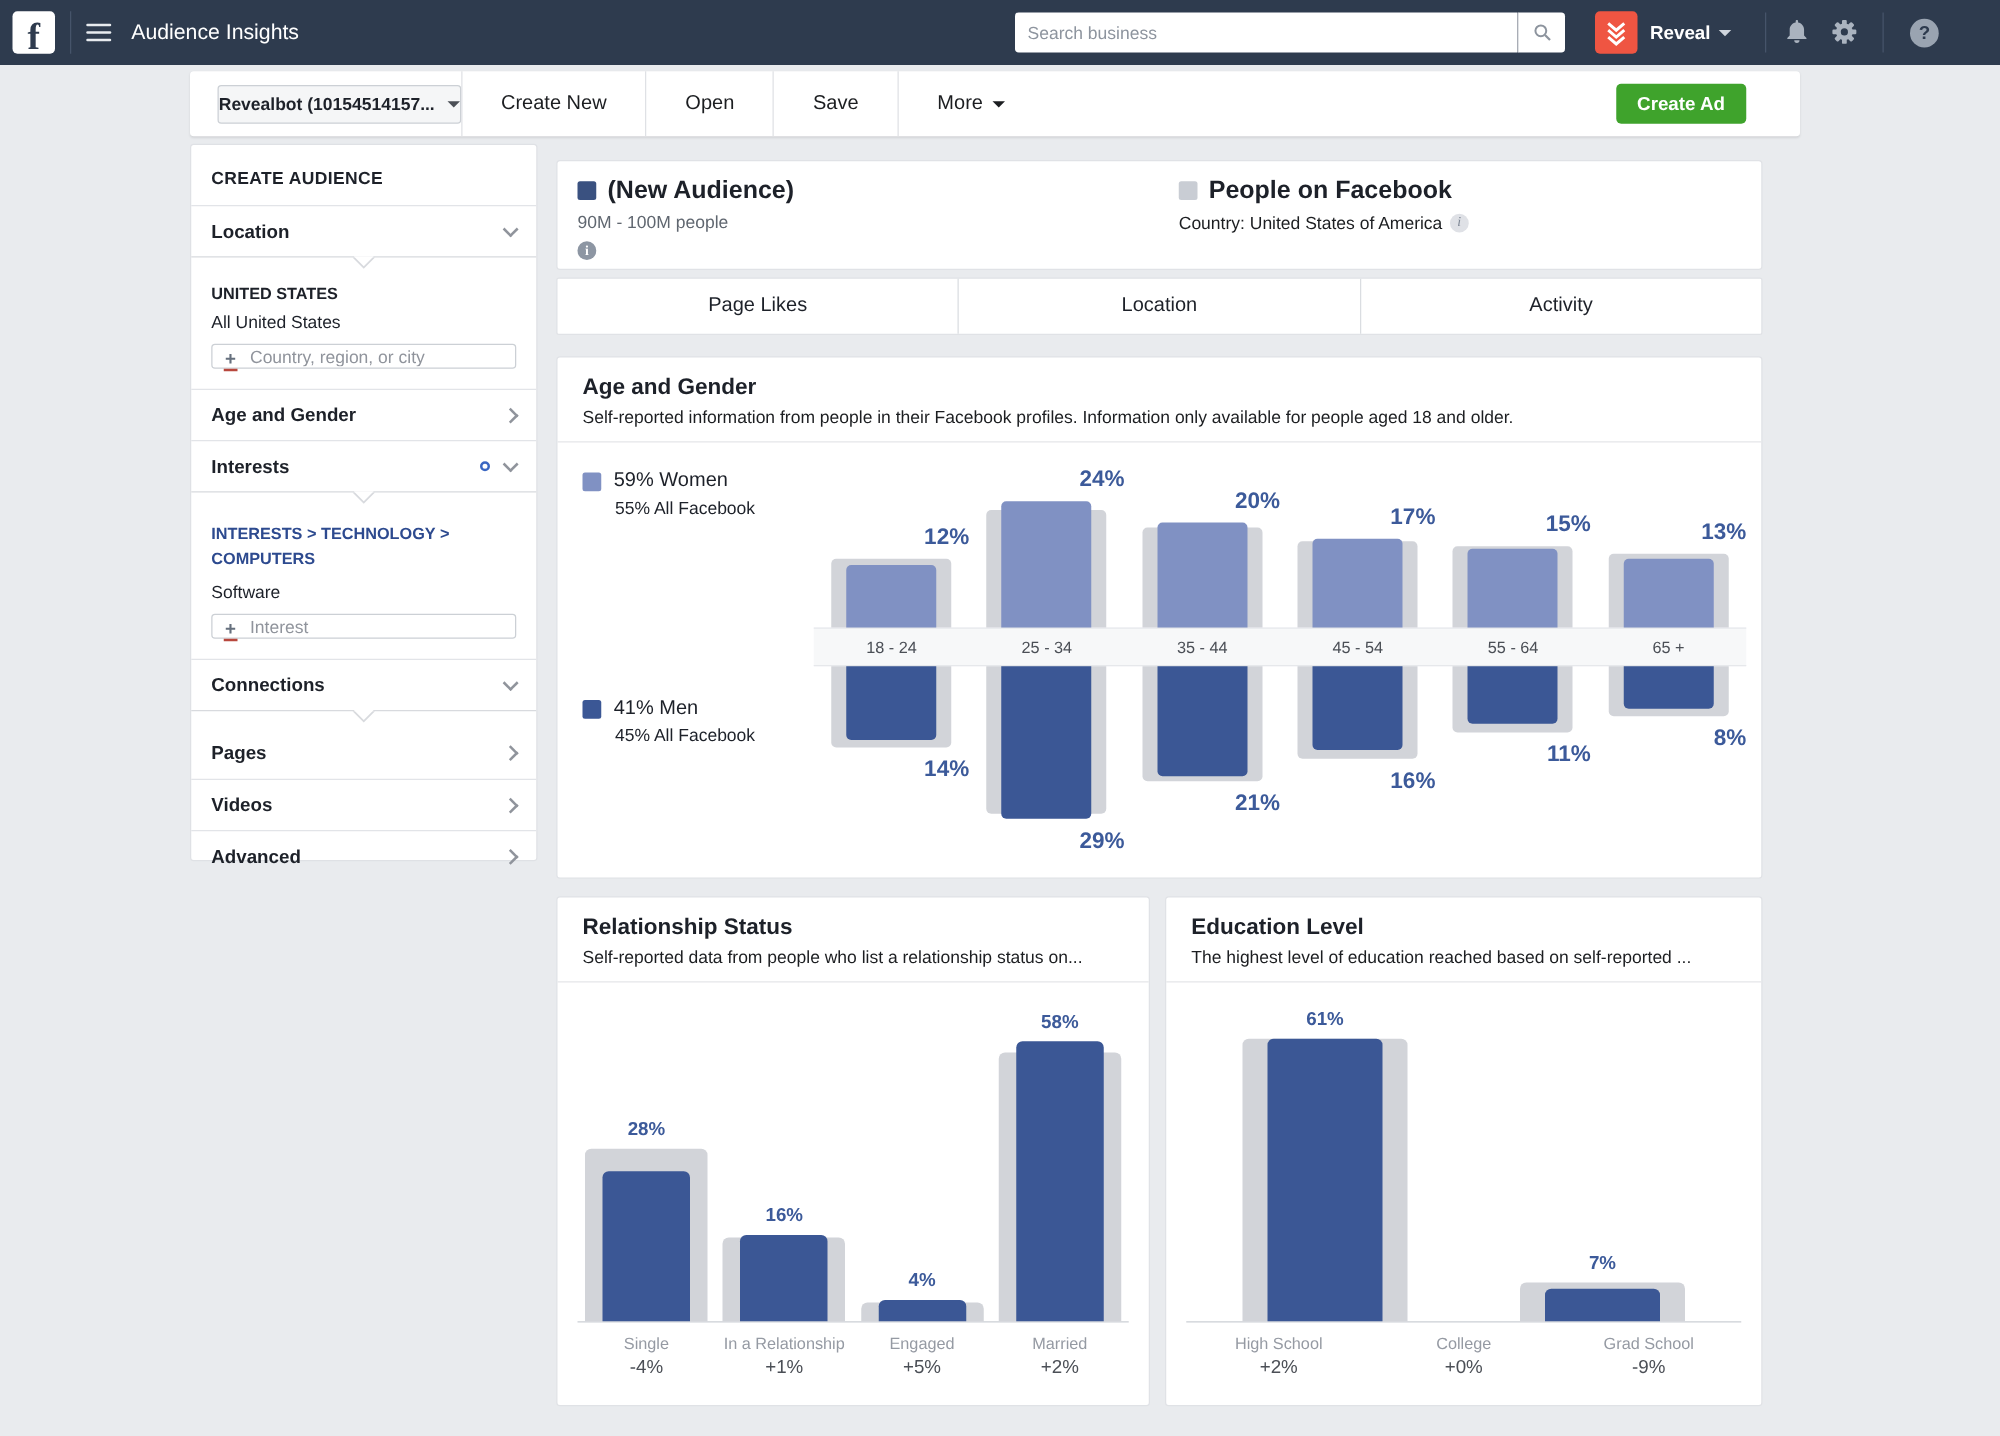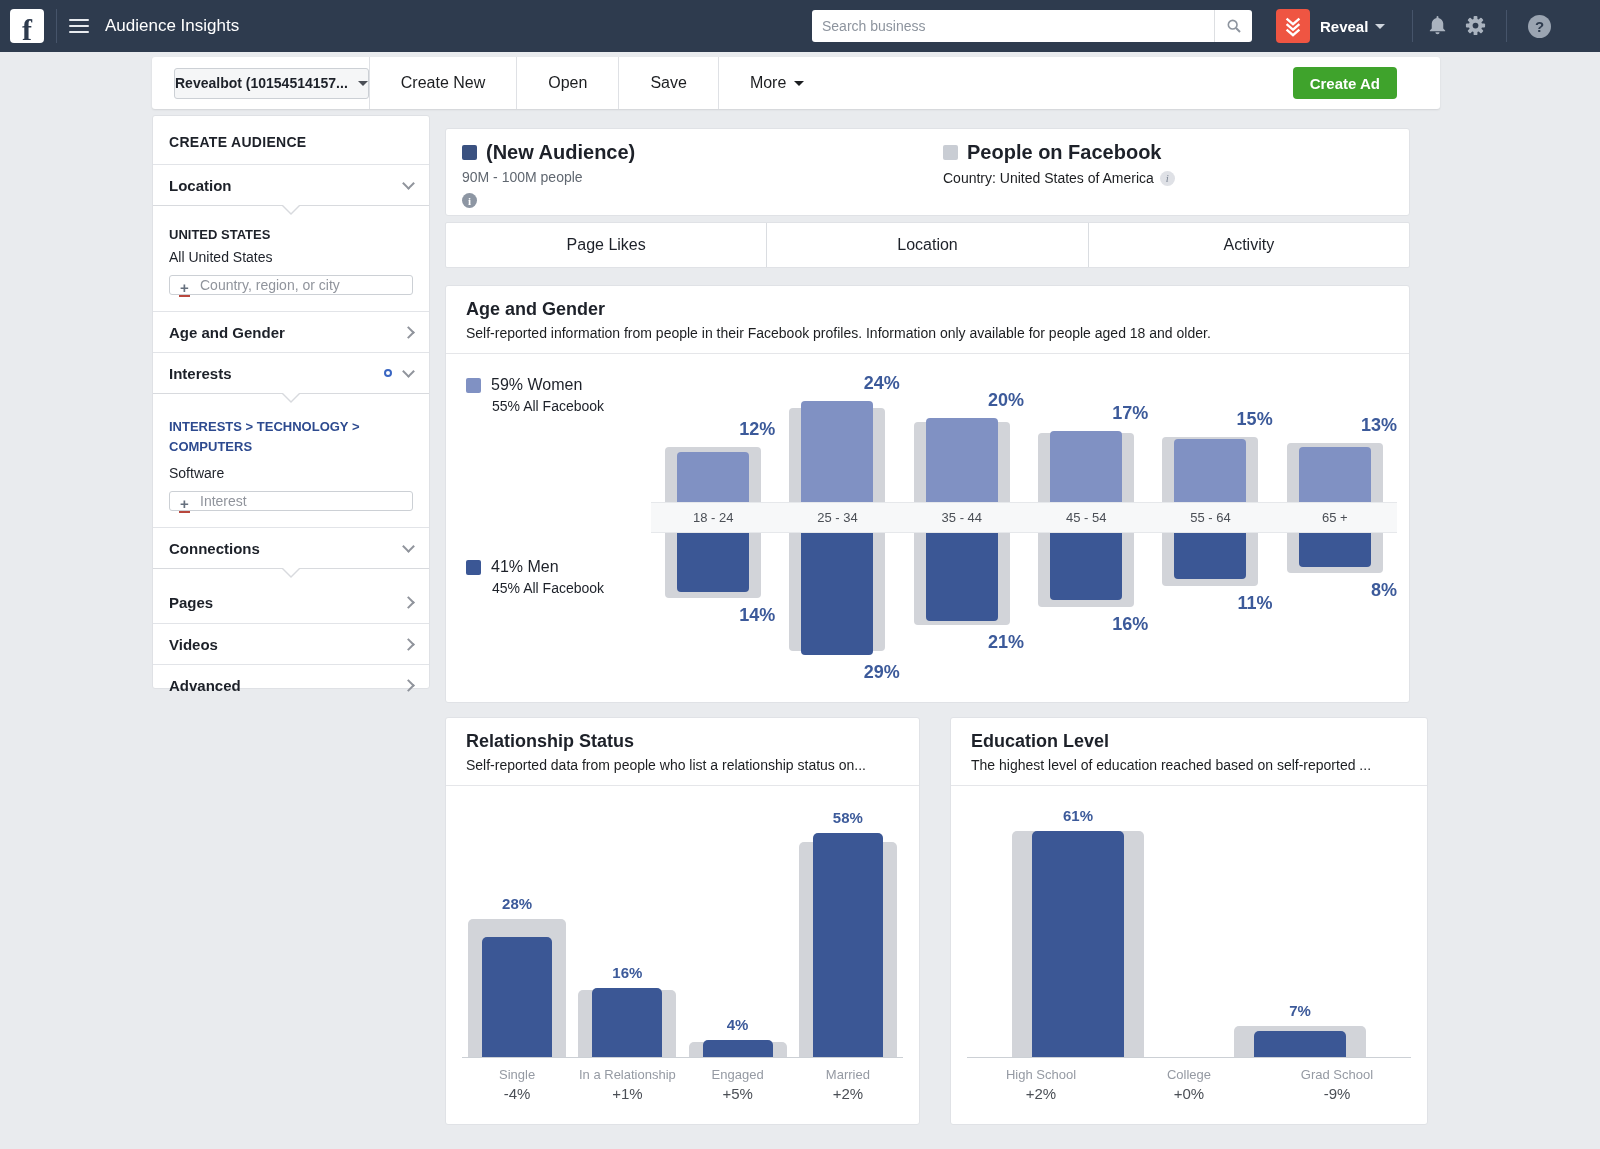--- a/index.html
+++ b/index.html
@@ -101,21 +101,21 @@
   .ag-top .agbar{bottom:0;border-radius:4px 4px 0 0}
   .ag-bottom .agbar{top:0;border-radius:0 0 4px 4px}
   .agbar.bg{width:96px;background:var(--cmp)}
   .agbar.w{width:72px;background:var(--women)}
   .agbar.m{width:72px;background:var(--men)}
   .aglab{position:absolute;width:100%;text-align:right;font-size:18px;font-weight:bold;color:var(--pct)}
   .ag-band{display:flex;height:31px;background:#f7f8f9;border-top:1px solid #e6e8eb;border-bottom:1px solid #e6e8eb}
   .bandlab{flex:1;text-align:center;line-height:29px;font-size:13px;color:#4b4f56}
   .bottom-card{position:absolute;top:589px;height:408px}
   .rel-card{left:0;width:475px}
-  .edu-card{left:505px;width:478px}
+  .edu-card{left:487px;width:478px}
   .bplot{position:relative;height:258px;margin:14px 16px 0;border-bottom:1px solid #ccd0d5;display:flex}
   .bcol{flex:1;position:relative}
   .bbar{position:absolute;bottom:0;left:50%;transform:translateX(-50%);border-radius:5px 5px 0 0}
   .bbar.bg{background:var(--cmp)}
   .bbar.v{background:var(--men)}
   .blab{position:absolute;width:100%;text-align:center;font-size:15px;font-weight:bold;color:var(--pct)}
   .blabels{display:flex;margin:0 16px;padding-top:9px}
   .bcat{flex:1;text-align:center}
   .bcat .cat{font-size:13px;color:#959aa3}
   .bcat .diff{font-size:15px;color:#4b4f56;margin-top:3px}

